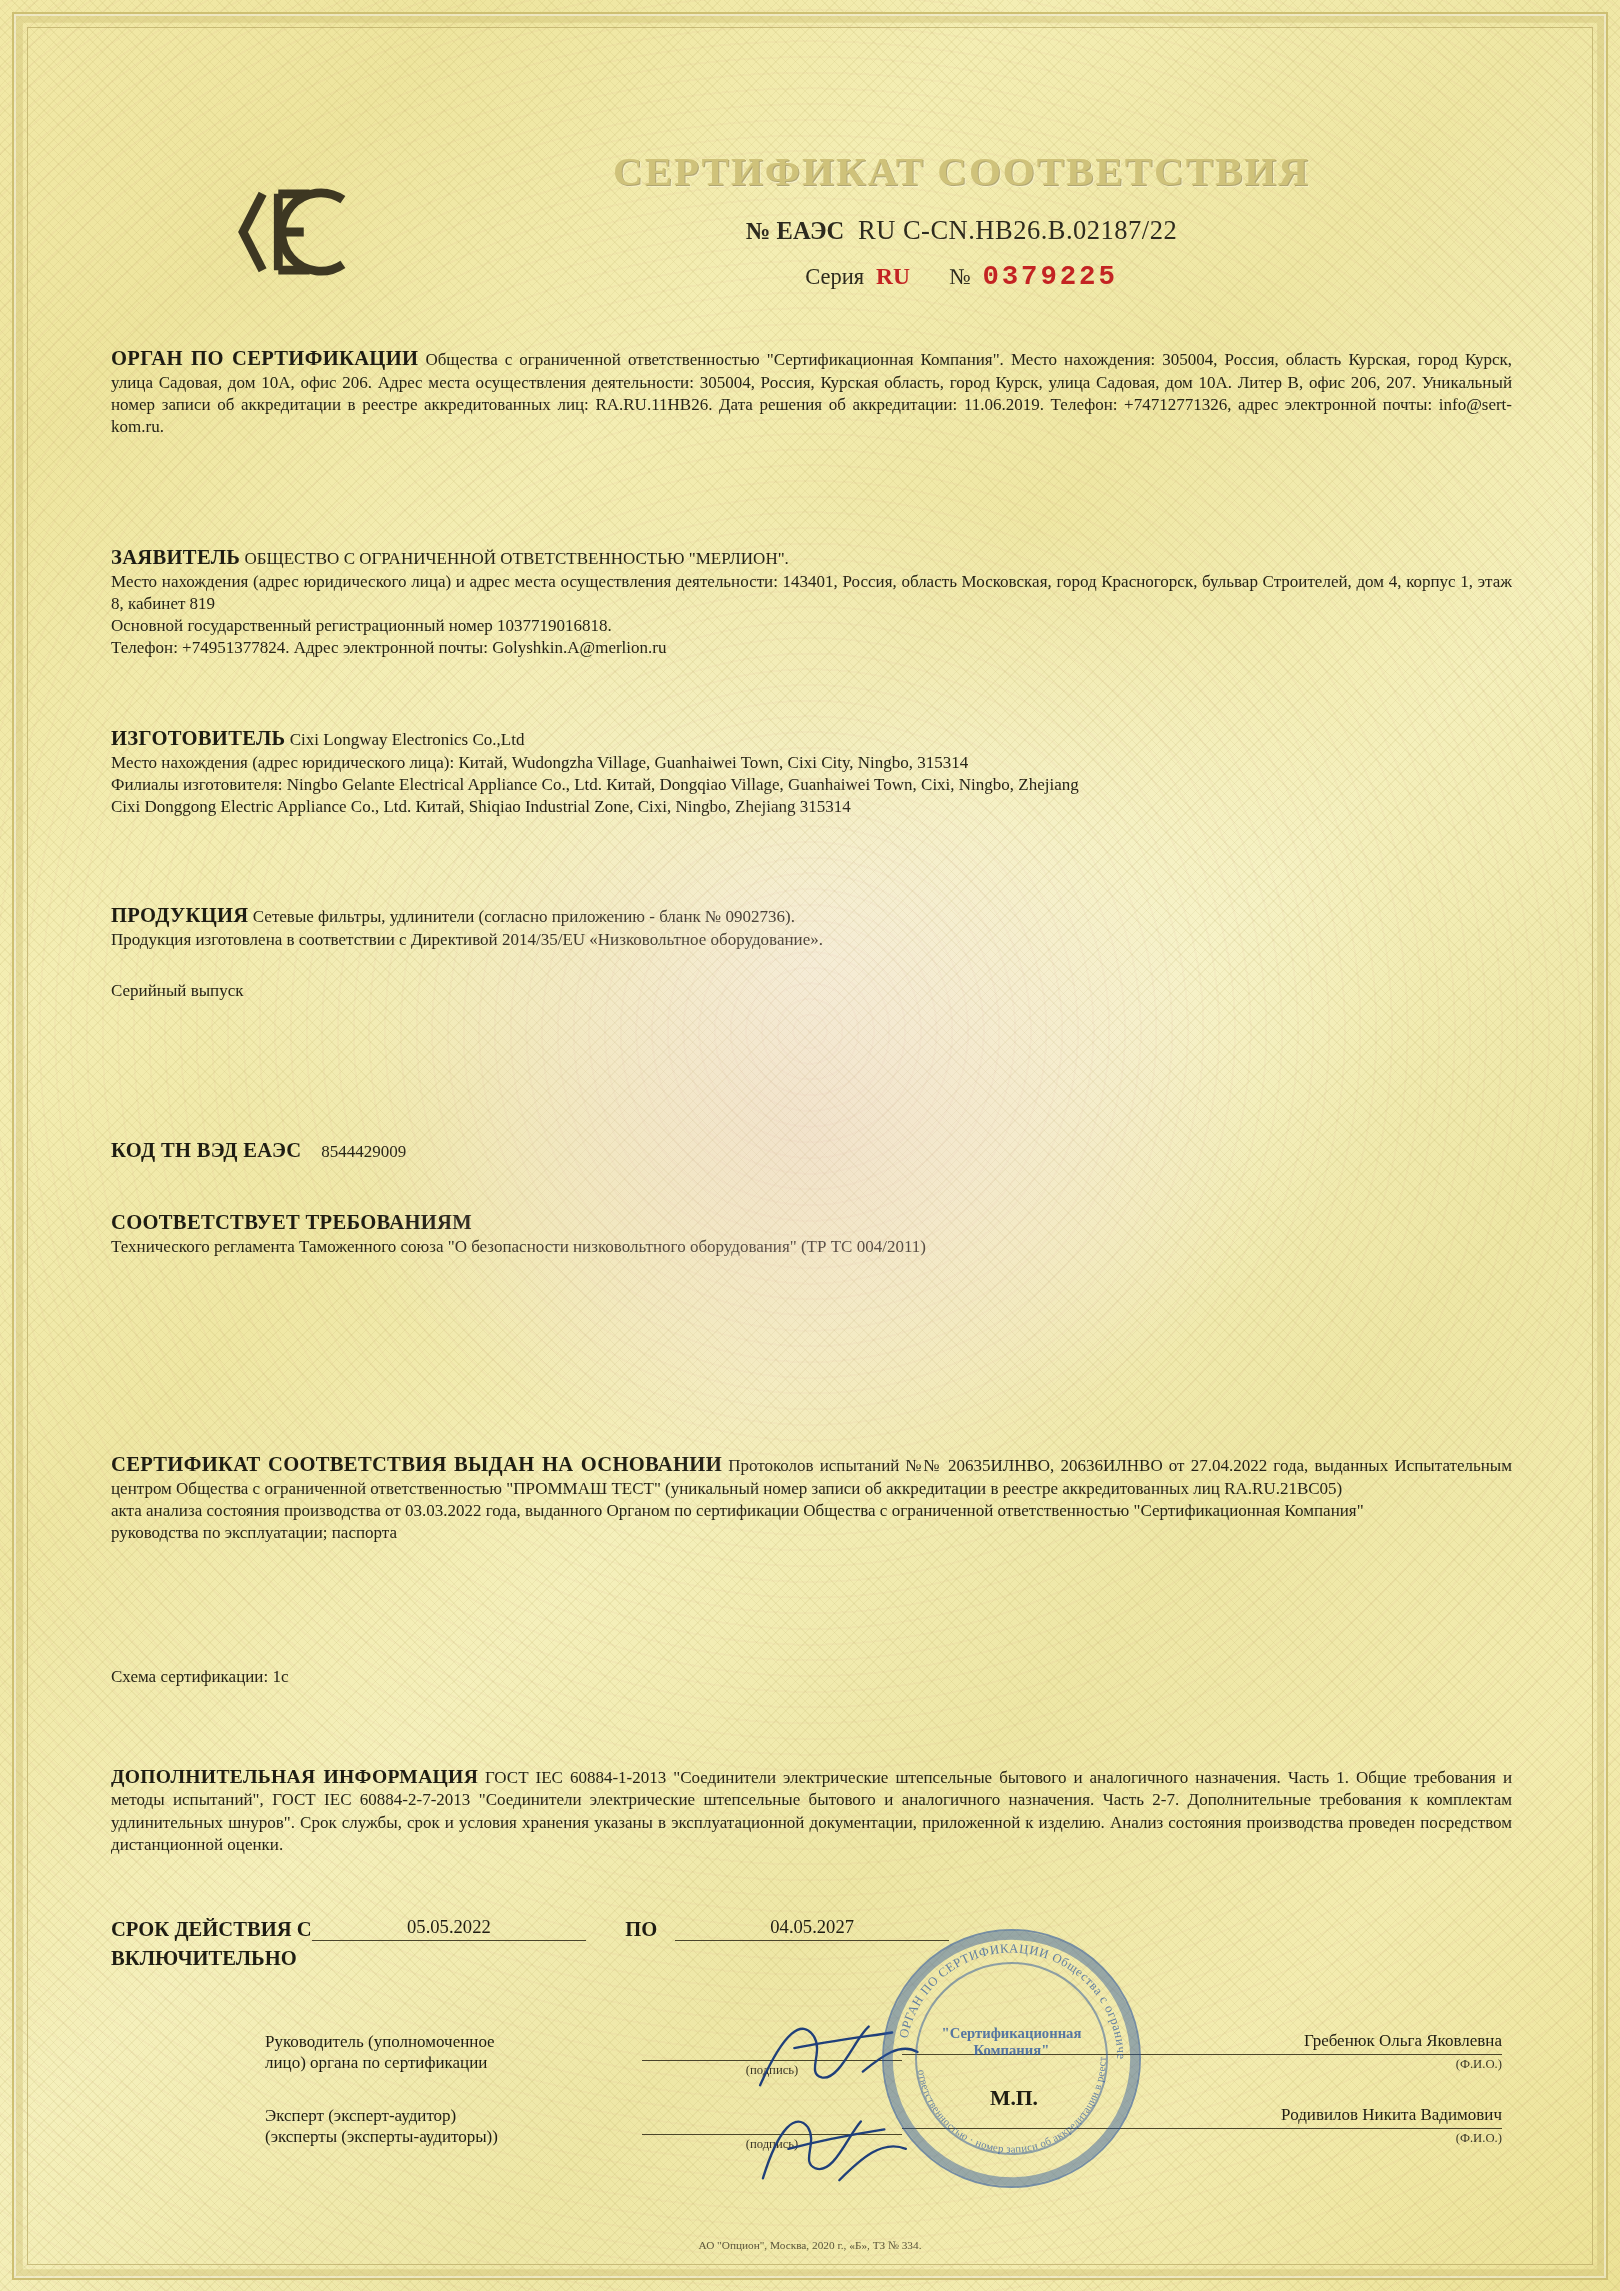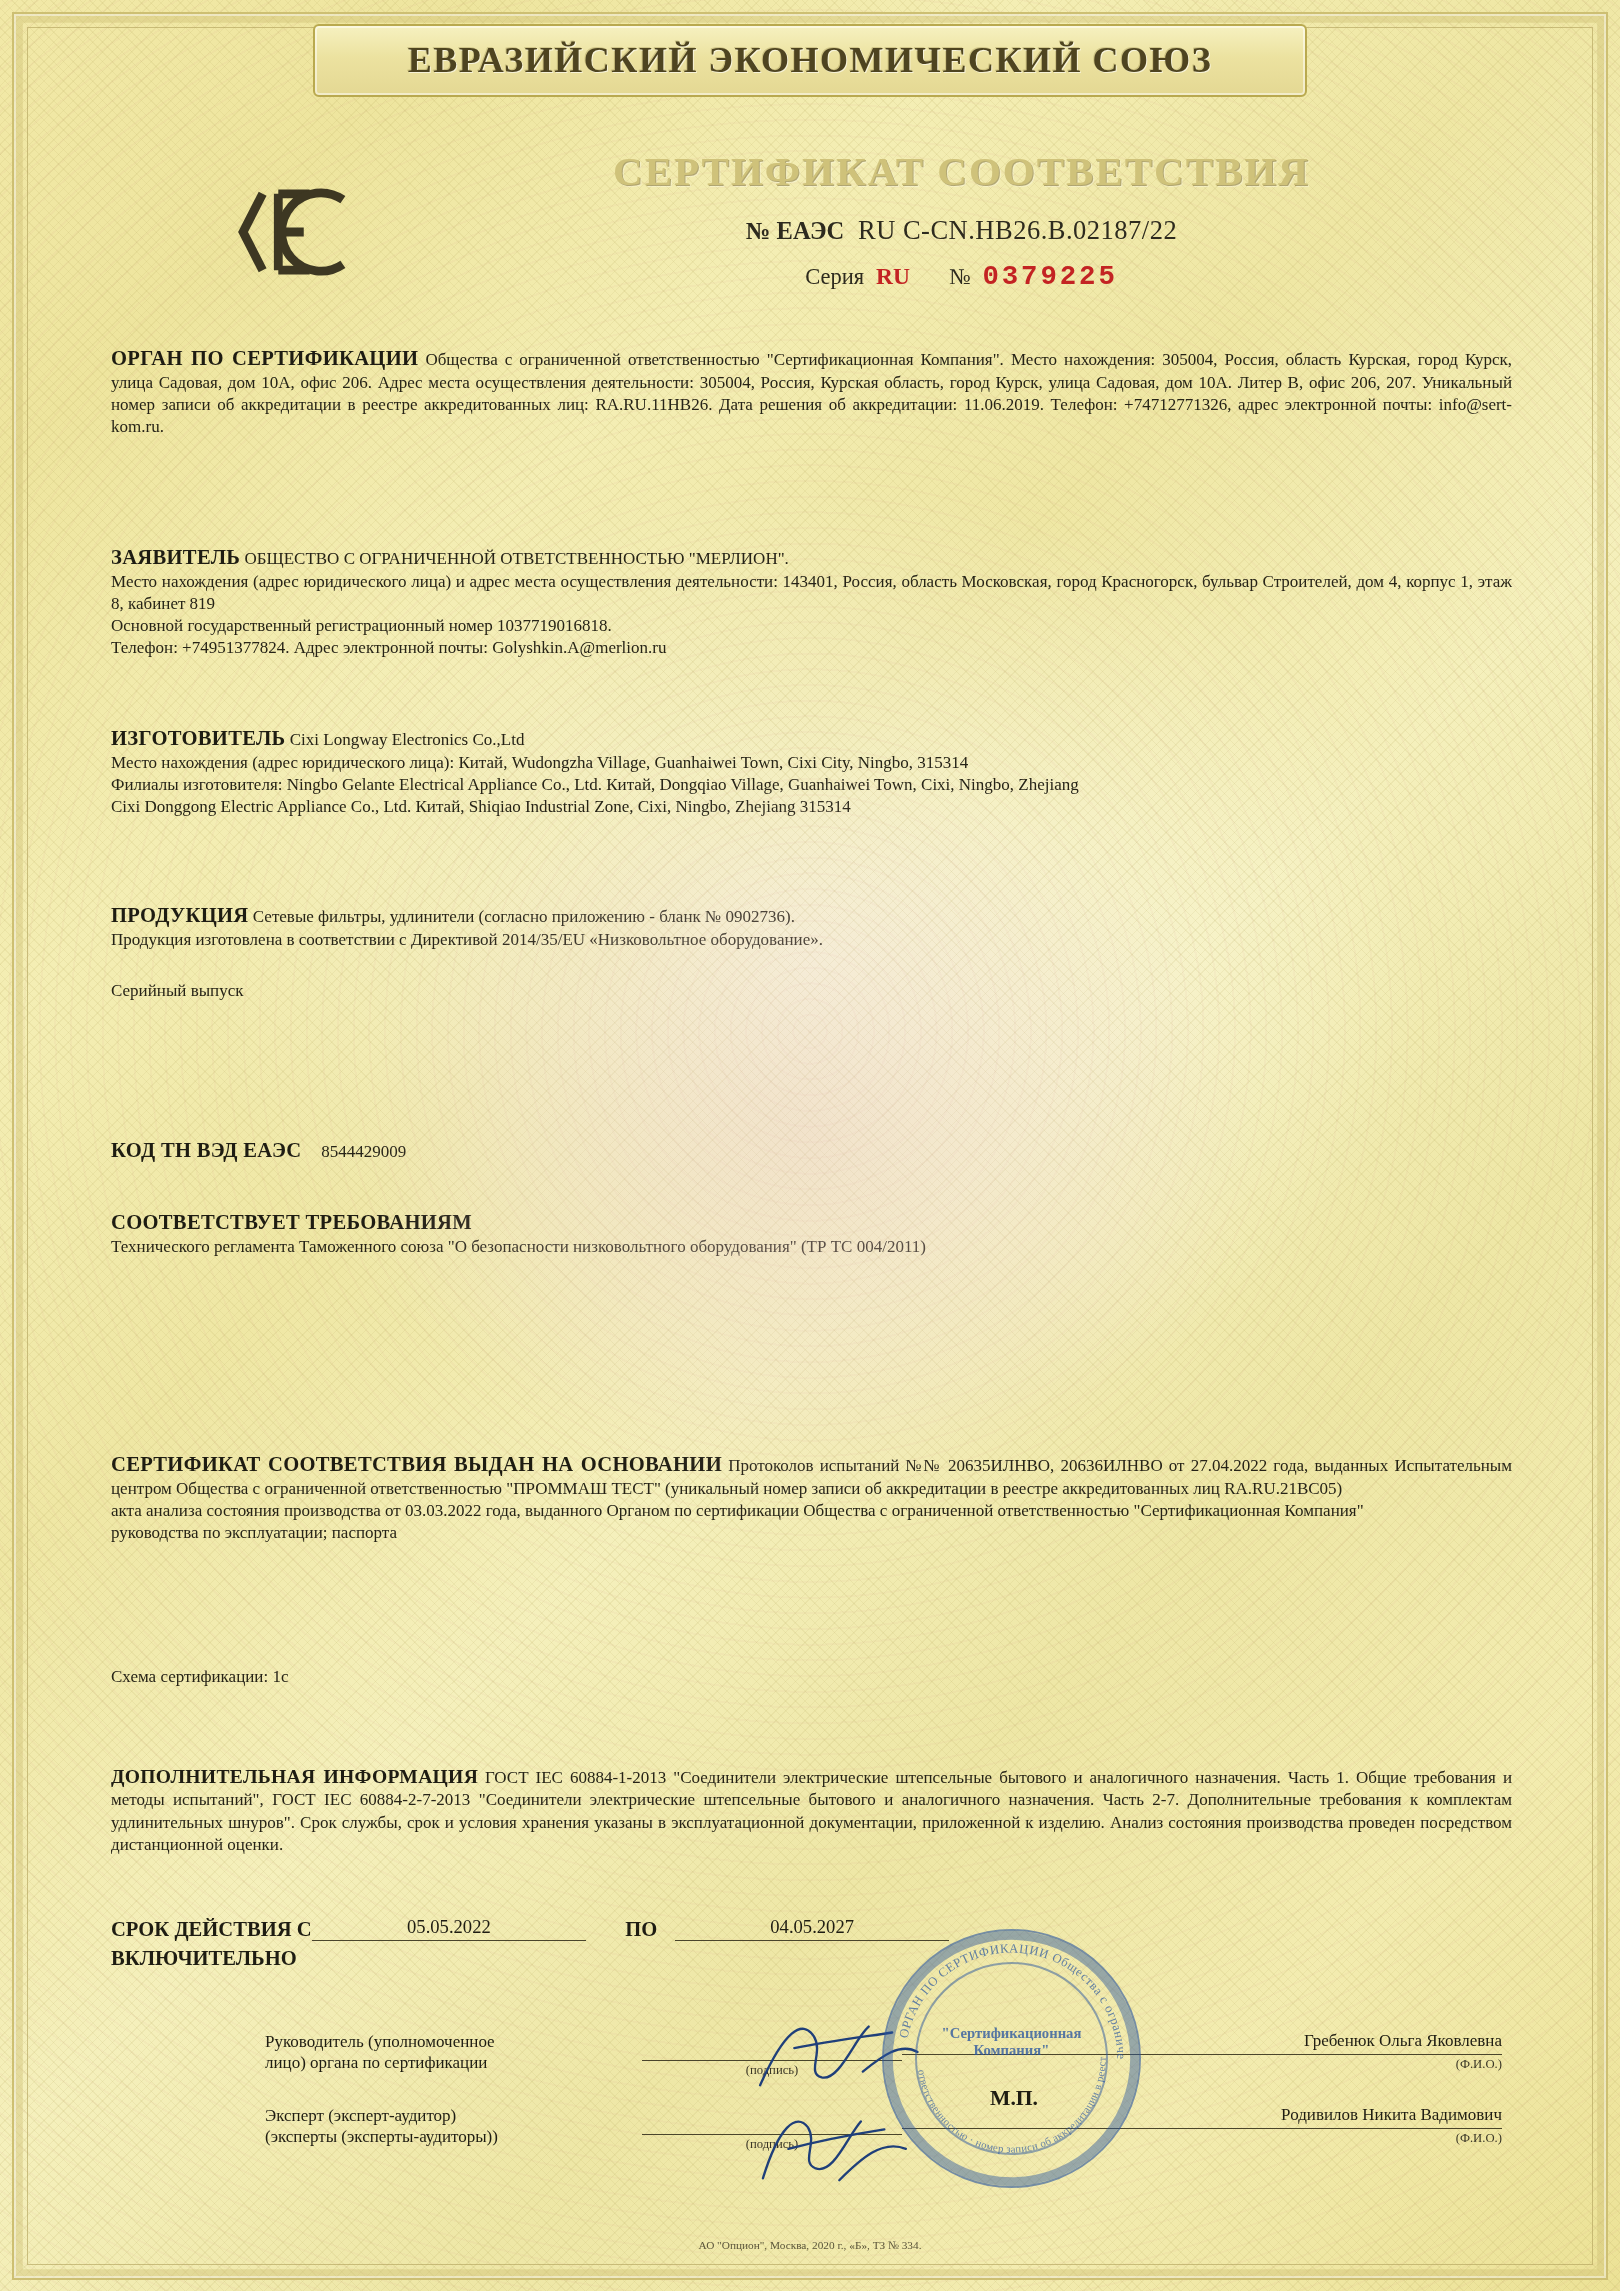--- a/index.html
+++ b/index.html
@@ -271,23 +271,20 @@
 </style>
 </head>
 <body>
 
 <div class="page">
   <div class="border-outer"></div>
   <div class="border-inner"></div>
 
   <div class="content">
 
-    <div class="banner">
-      <div class="banner-text">ЕВРАЗИЙСКИЙ ЭКОНОМИЧЕСКИЙ СОЮЗ</div>
-    </div>
 
     <div class="eac-mark">
       <svg width="118" height="93" viewBox="0 0 120 95" aria-hidden="true">
         <g fill="none" stroke="#3d3722" stroke-width="9">
           <path d="M30 8 L10 47 L30 86"></path>
           <path d="M46 8 L46 86 M46 8 L78 8 M46 47 L72 47 M46 86 L78 86"></path>
           <path d="M112 14 A40 40 0 1 0 112 80"></path>
         </g>
       </svg>
     </div>

